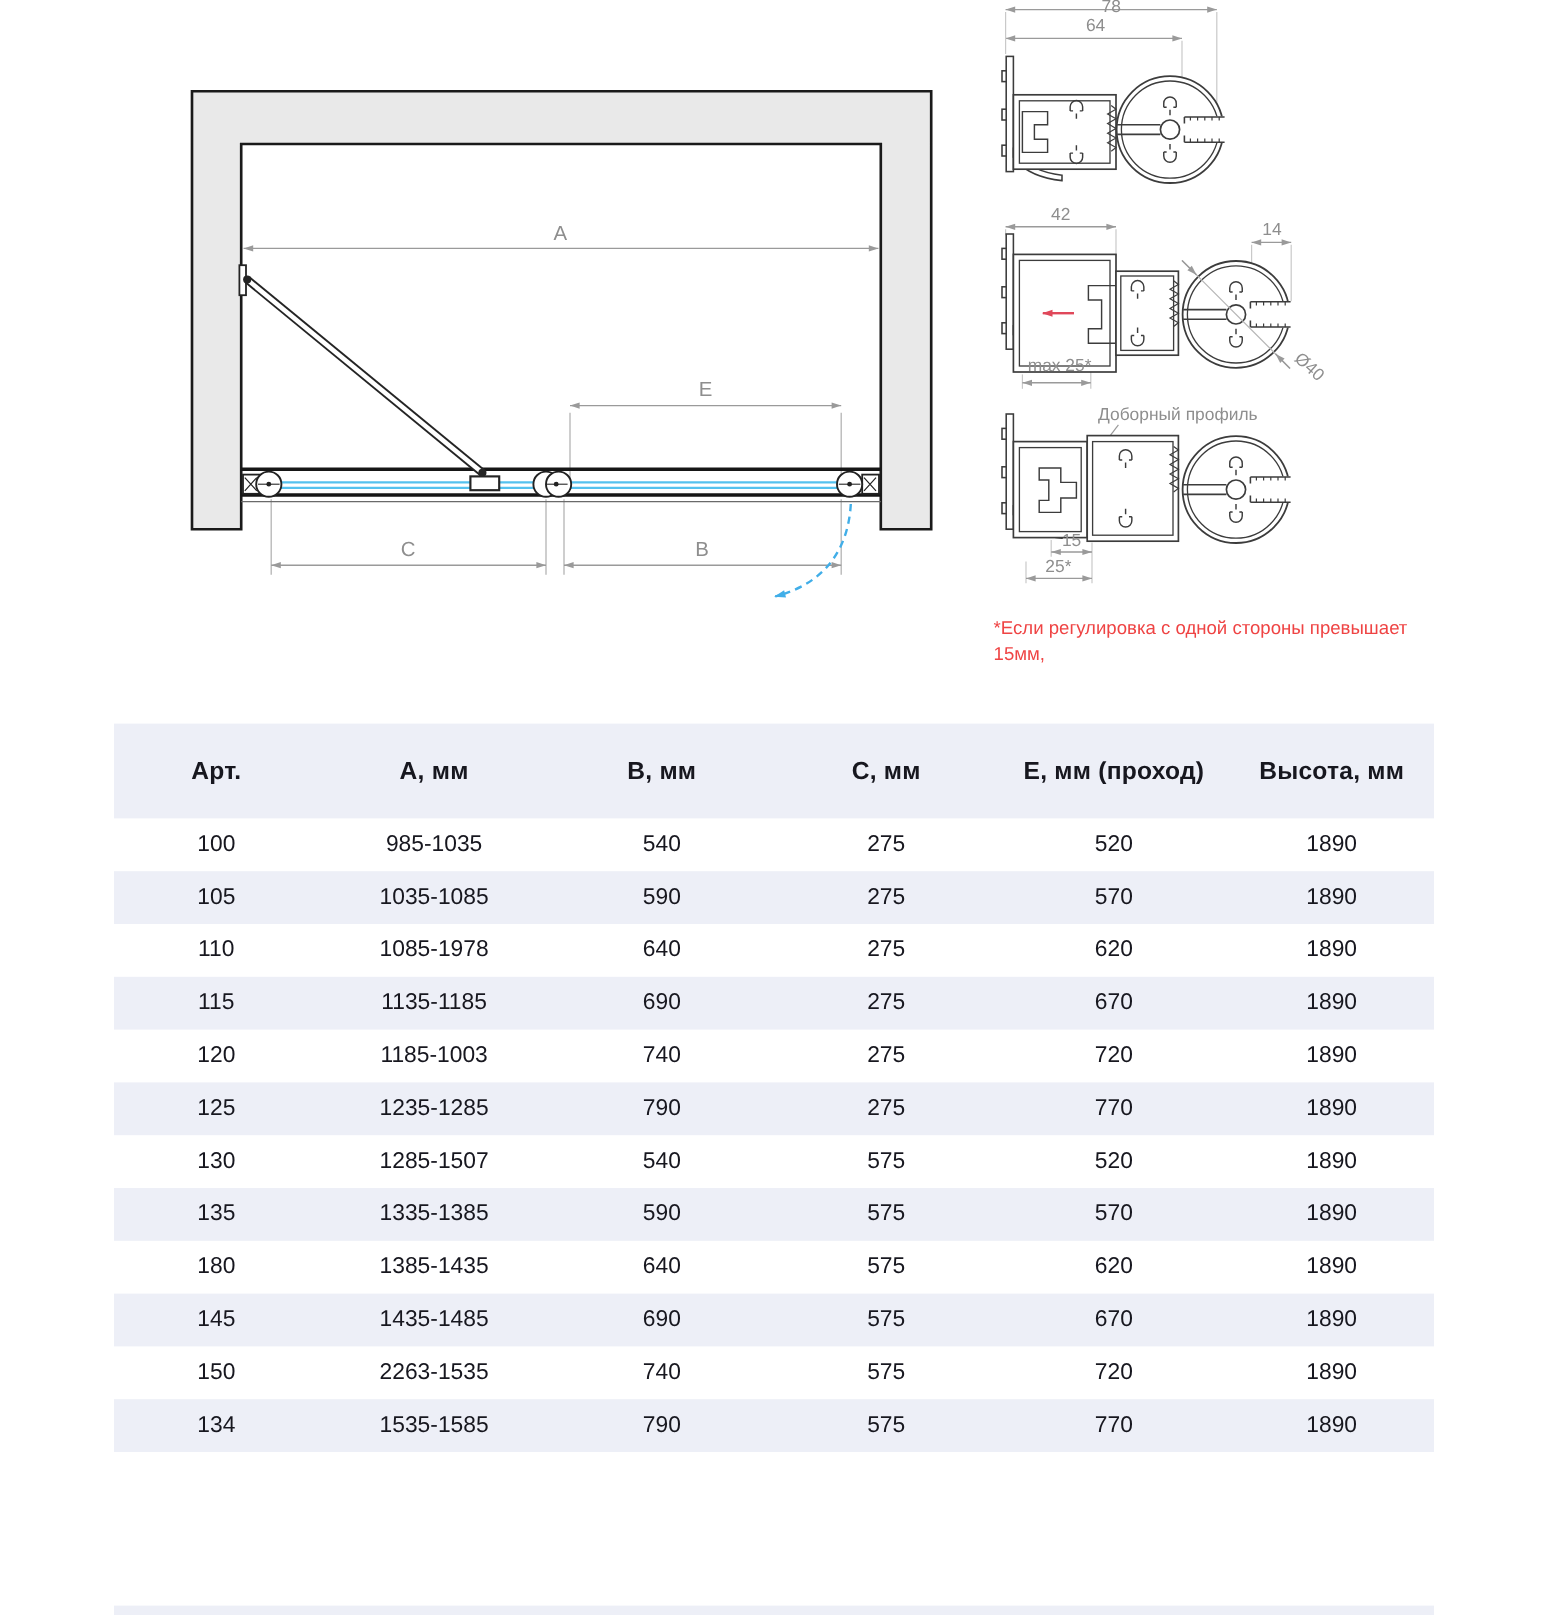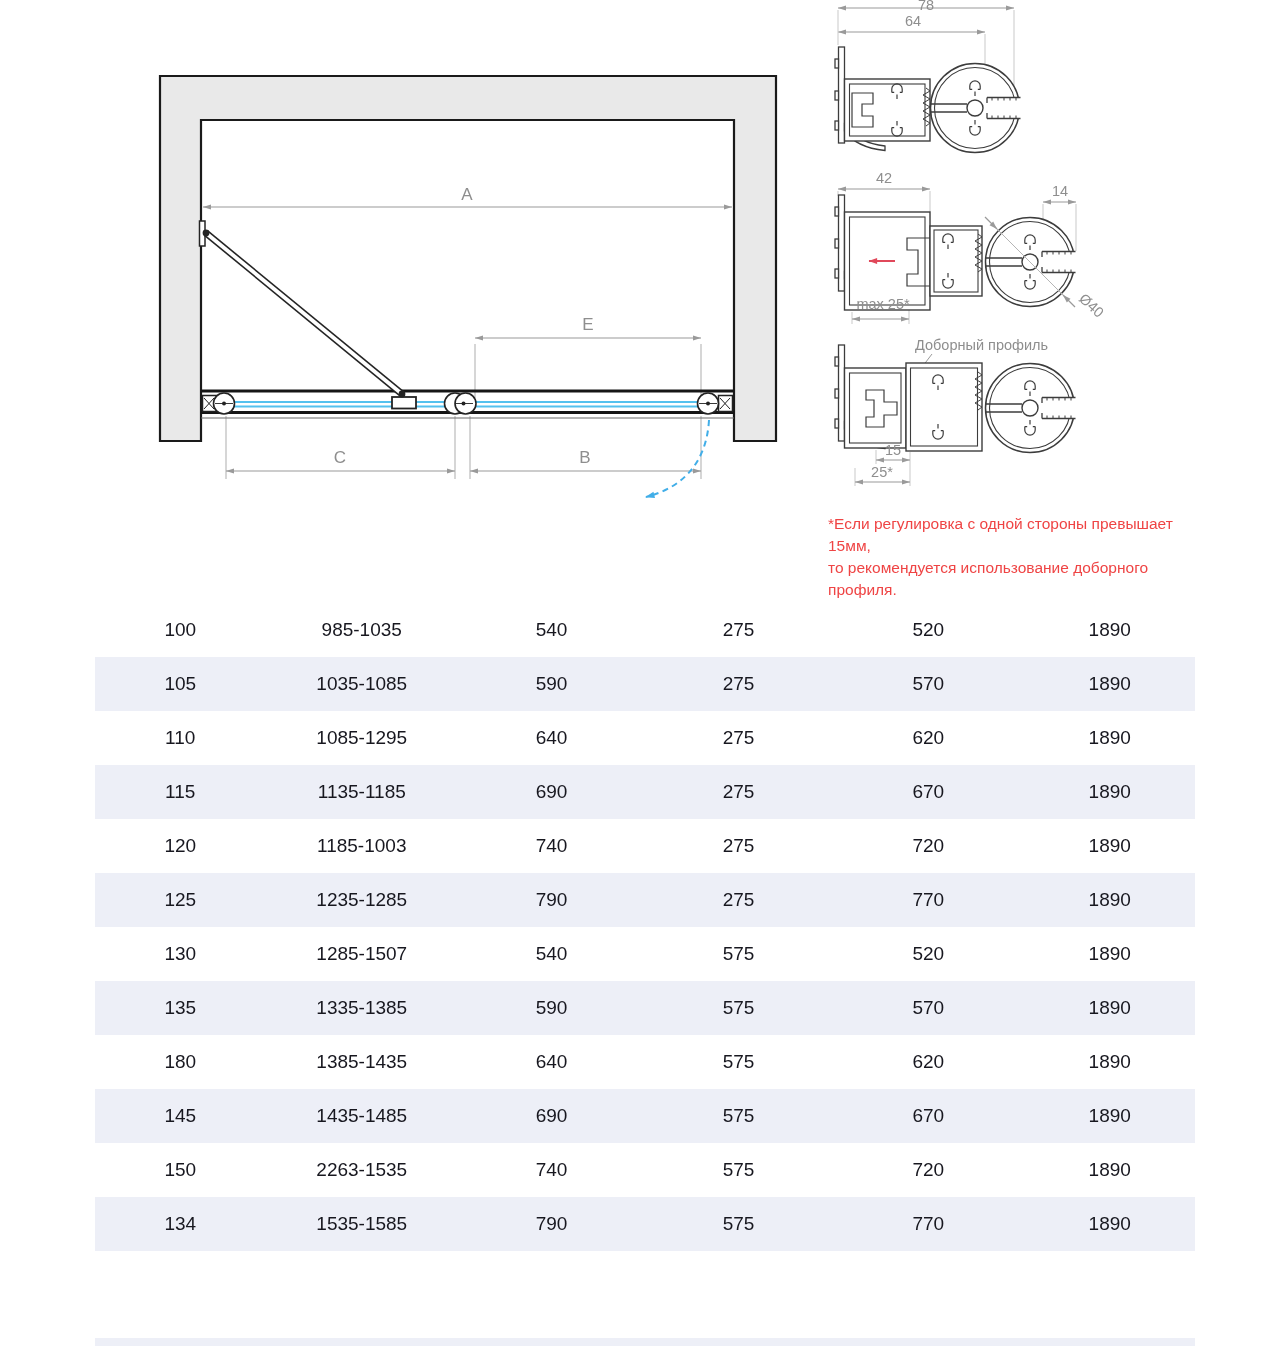--- a/index.html
+++ b/index.html
@@ -8,21 +8,21 @@
   svg text{font-family:"Liberation Sans","DejaVu Sans",sans-serif;}
   .dimtxt{fill:#8e8e8e;font-size:17px;}
   .dimtxt-sm{fill:#8e8e8e;font-size:14.5px;}
   .footnote{position:absolute;left:828px;top:513px;width:390px;
             font-size:15.5px;line-height:1.42;color:#ef4444;}
   .spec-table{position:absolute;left:95px;top:603px;width:1100px;
               color:#17171f;}
   .trow{display:grid;grid-template-columns:15.5% 17.5% 17% 17% 17.5% 15.5%;
         align-items:center;text-align:center;}
   .thead{height:79px;background:#edeff7;font-size:20.5px;font-weight:700;letter-spacing:.2px;}
-  .tbody-row{height:54px;font-size:19px;}
+  .tbody-row{height:44px;font-size:19px;}
   .tbody-row.alt{background:#edeff7;}
   .bottom-strip{position:absolute;left:95px;top:1338px;width:1100px;height:8px;background:#edeff7;}
 </style>
 </head>
 <body>
 
 <div class="page">
 
   <svg width="1287" height="598" viewBox="0 0 1287 598">
     <defs>
@@ -221,45 +221,52 @@
       <text x="893" y="455" text-anchor="middle" class="dimtxt-sm">15</text>
       <line x1="876" y1="460" x2="910" y2="460" stroke="#9a9a9a" stroke-width="1.2" marker-start="url(#ar)" marker-end="url(#ar)"></line>
       <text x="882" y="477" text-anchor="middle" class="dimtxt-sm">25*</text>
       <line x1="855" y1="482" x2="910" y2="482" stroke="#9a9a9a" stroke-width="1.2" marker-start="url(#ar)" marker-end="url(#ar)"></line>
     </g>
   </svg>
 
   
   <div class="footnote">
     <span>*Если регулировка с одной стороны превышает 15мм,</span><br>
-    <span>то рекомендуется использование доборного профиля.</span>
   </div>
 
   
   <div class="spec-table">
+    <div class="trow thead">
+      <div>Арт.</div>
+      <div>А, мм</div>
+      <div>В, мм</div>
+      <div>С, мм</div>
+      <div>Е, мм (проход)</div>
+      <div>Высота, мм</div>
+    </div>
 
     <div class="trow tbody-row">
       <div>100</div>
       <div>985-1035</div>
       <div>540</div>
       <div>275</div>
       <div>520</div>
       <div>1890</div>
     </div>
     <div class="trow tbody-row alt">
       <div>105</div>
       <div>1035-1085</div>
       <div>590</div>
       <div>275</div>
       <div>570</div>
       <div>1890</div>
     </div>
     <div class="trow tbody-row">
       <div>110</div>
-      <div>1085-1295</div>
+      <div>1085-1978</div>
       <div>640</div>
       <div>275</div>
       <div>620</div>
       <div>1890</div>
     </div>
     <div class="trow tbody-row alt">
       <div>115</div>
       <div>1135-1185</div>
       <div>690</div>
       <div>275</div>

